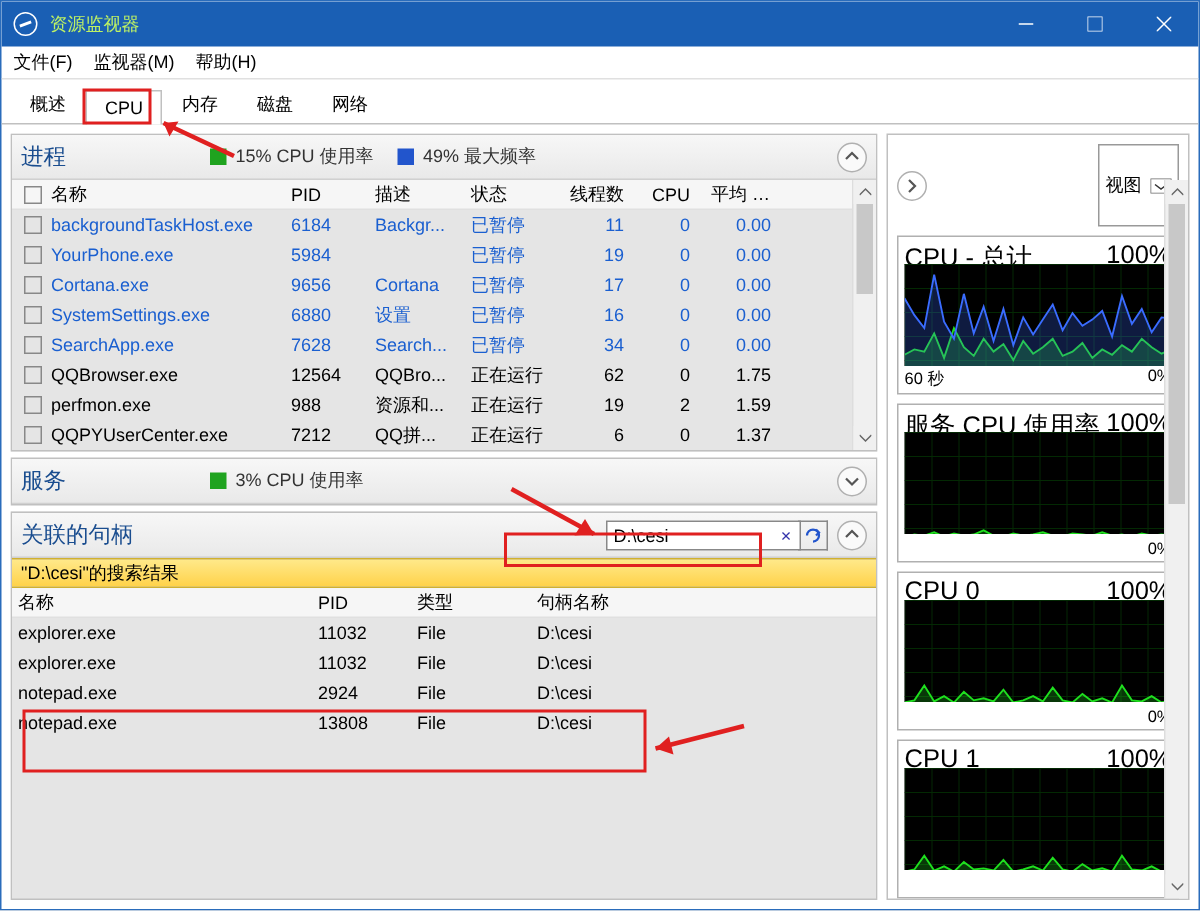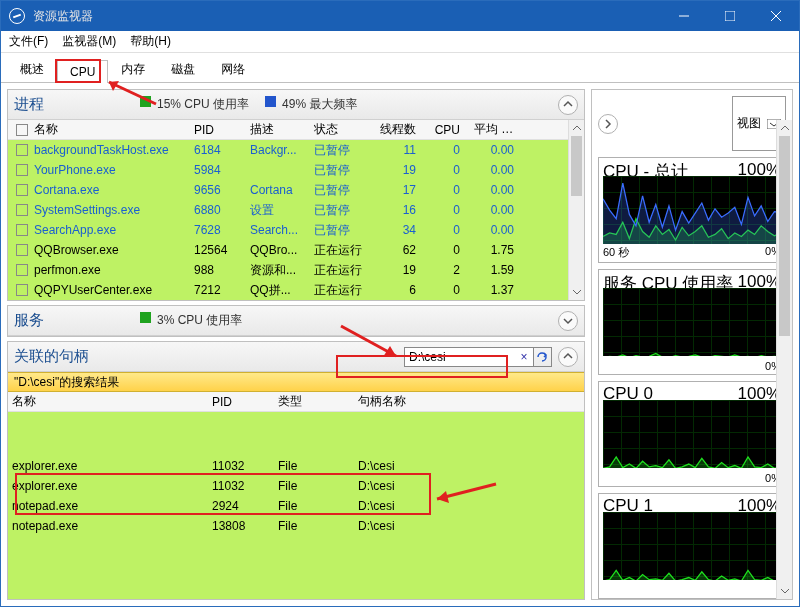--- a/index.html
+++ b/index.html
@@ -1,36 +1,36 @@
 <!DOCTYPE html>
 <html><head>
 <meta charset="utf-8">
 <style>
   * { box-sizing: border-box; }
   body { margin: 0; font-family: "Segoe UI", "Microsoft YaHei", sans-serif; font-size: 12px; background: #ccc; }
   .window { width: 800px; height: 607px; background: #fff; border: 1px solid #2a6cbb; position: relative; overflow: hidden; }
-  .titlebar { height: 30px; background: #1a5fb4; color: #e5e5e5; display: flex; align-items: center; padding: 0 0 0 8px; }
+  .titlebar { height: 30px; background: #1a5fb4; color: #bef264; display: flex; align-items: center; padding: 0 0 0 8px; }
   .titlebar .icon { width: 16px; height: 16px; border: 1.5px solid #fff; border-radius: 50%; position: relative; margin-right: 8px; }
   .titlebar .icon::after { content:""; position:absolute; left:3px; right:3px; top:6px; height:2px; background:#fff; transform:rotate(-20deg);}
   .titlebar .title { flex: 1; font-size: 12px; }
   .winbtns { display: flex; }
   .winbtn { width: 46px; height: 30px; display:flex; align-items:center; justify-content:center; color:#fff; }
   .winbtn svg { width:10px; height:10px; }
   .menubar { height: 22px; display:flex; align-items:center; padding: 0 8px; gap: 14px; border-bottom: 1px solid #e0e0e0; }
   .menubar span { }
   .tabs { height: 26px; display:flex; align-items:flex-end; border-bottom: 1px solid #c0c0c0; padding-left: 6px; margin-top:4px;text-align:right; }
   .tab { padding: 4px 12px; border: 1px solid transparent; border-bottom: none; cursor: default; position: relative; }
   .tab.active { border-color: #c0c0c0; background: #fff; top: 1px; }
   .body { display:flex; height: calc(100% - 82px); padding: 6px; gap: 6px; }
   .left { flex: 1; display:flex; flex-direction:column; gap: 4px; overflow:hidden; }
   .right { width: 202px; border: 1px solid #c0c0c0; padding: 6px; overflow:hidden; position:relative; }
-  .panel { border: 1px solid #c0c0c0; background: #bef264; }
+  .panel { border: 1px solid #c0c0c0; background: #e5e5e5; }
   .sec-head { height: 30px; display:flex; align-items:center; background: linear-gradient(#f7f7f7,#e9e9e9); border-bottom:1px solid #d0d0d0; padding: 0 6px; gap: 16px; }
   .sec-head .title { font-size: 15px; color:#1a4d8f; font-weight: 500; width: 110px; }
-  .stat { display:flex; align-items:flex-start; gap:6px; color:#333; }
+  .stat { display:flex; align-items:center; gap:6px; color:#333; }
   .sq { width:11px; height:11px; }
   .sq.green { background:#1fa31f; }
   .sq.blue { background:#2255cc; }
   .sec-head .chev { margin-left:auto; width:20px; height:20px; border:1px solid #b0b0b0; border-radius:50%; background:#fafafa; display:flex; align-items:center; justify-content:center; cursor:default; }
   .chev svg { width:10px; height:10px; }
   .proc-body { height: 180px; overflow:hidden; position:relative; }
   .thead, .trow { display:grid; grid-template-columns: 22px 160px 56px 64px 62px 54px 44px 54px; align-items:center; height: 20px; }
   .thead { background:#f6f6f6; border-bottom:1px solid #e0e0e0; }
   .thead .cell, .cell { padding: 0 4px; white-space:nowrap; overflow:hidden; text-overflow:ellipsis; }
   .cell.num { text-align:right; padding-right:10px; }
@@ -40,21 +40,21 @@
   .scrollbar .arrow { height:16px; display:flex; align-items:center; justify-content:center; background:#f0f0f0; }
   .scrollbar .thumb { position:absolute; left:2px; right:2px; top:16px; height:60px; background:#c8c8c8; }
   .search-wrap { display:flex; align-items:center; }
   .search-input { width:130px; height:20px; border:1px solid #888; padding:0 18px 0 4px; font-family:inherit; font-size:12px; }
   .search-x { margin-left:-18px; color:#33a; cursor:default; width:16px; text-align:center; }
   .search-go { width:20px; height:20px; border:1px solid #888; border-left:none; display:flex; align-items:center; justify-content:center; cursor:default; }
   .resbar { height:20px; background: linear-gradient(#ffe98a,#ffd24a); border-top:1px solid #d0b030; border-bottom:1px solid #d0b030; padding:0 6px; display:flex; align-items:center; }
   .hthead, .hrow { display:grid; grid-template-columns: 200px 66px 80px 190px; height:20px; align-items:center; }
   .hthead { background:#f6f6f6; border-bottom:1px solid #e0e0e0; }
   .hrow { border-bottom: none; }
-  .hrows { height: 120px; margin-top: 44px; }
+  .hrows { height: 120px; }
   .annot { position:absolute; border:2px solid #e02020; pointer-events:none; }
   .arrow-red { position:absolute; pointer-events:none; }
   .view-row { display:flex; align-items:center; gap:6px; margin-bottom:6px; }
   .view-row .chev2 { width:20px; height:20px; border:1px solid #b0b0b0; border-radius:50%; display:flex; align-items:center; justify-content:center; }
   .view-row .spacer { flex:1; }
   .view-select { display:flex; align-items:center; border:1px solid #999; padding:18px 4px; gap:6px; }
   .chart { height:106px; border:1px solid #b0b0b0; margin-bottom:6px; position:relative; overflow:hidden; }
   .chart-title-row { position:absolute; left:4px; right:4px; top:2px; display:flex; justify-content:space-between; font-size:17px; }
   .chart-area { position:absolute; left:4px; right:4px; top:18px; bottom:18px; background:#000; overflow:hidden; }
   .chart-grid { position:absolute; inset:0; background-image:

